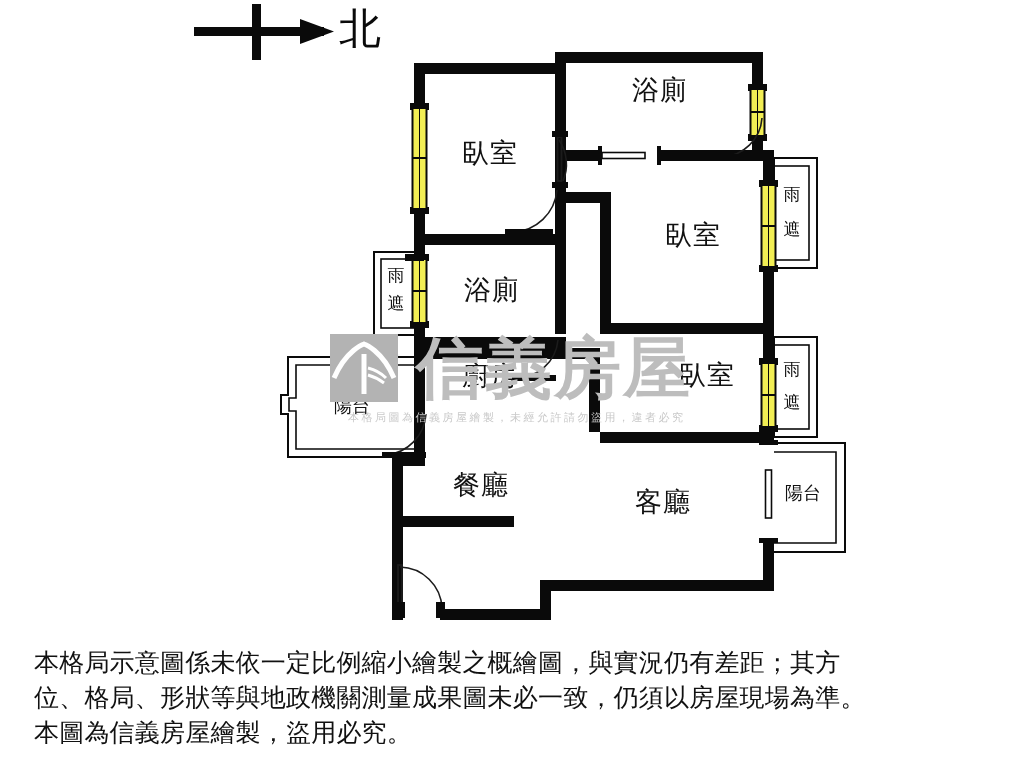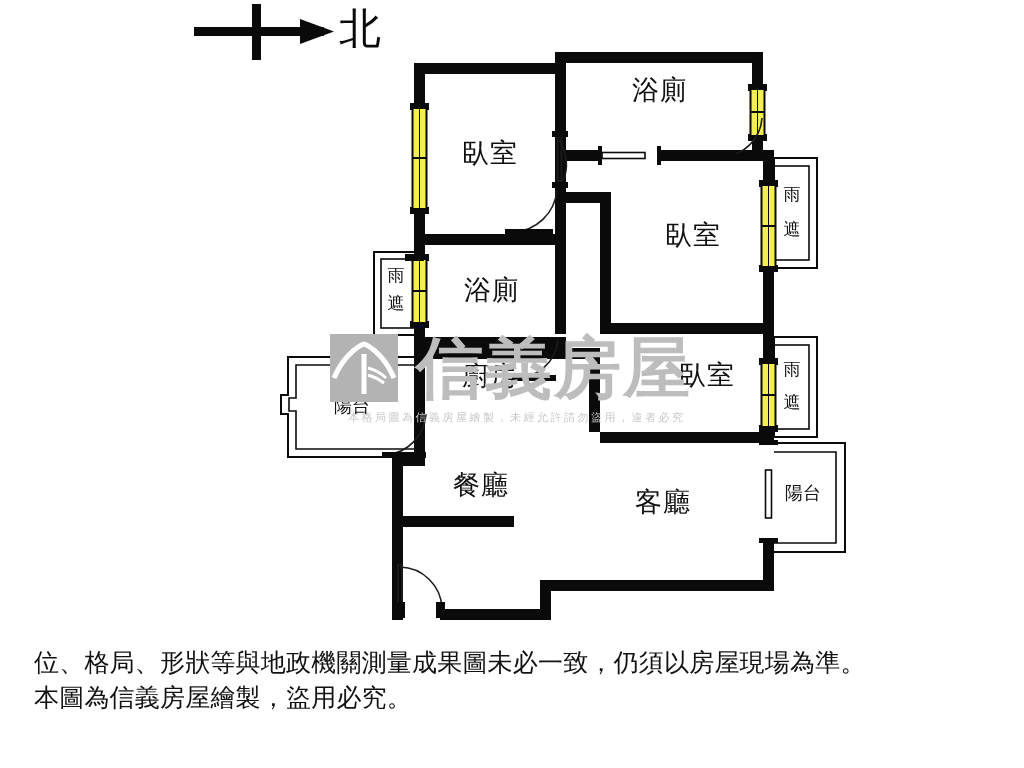--- a/index.html
+++ b/index.html
@@ -357,17 +357,18 @@
         <path d="M 38,34 C 46,36 52,40 56,44" fill="none" stroke="#ffffff" stroke-width="3"></path>
         <path d="M 38,41 C 45,43 50,46 54,49" fill="none" stroke="#ffffff" stroke-width="3"></path>
       </svg>
     </div>
     <div class="wm-text">信義房屋</div>
   </div>
 
   <div id="watermark-fineprint">本格局圖為信義房屋繪製，未經允許請勿盜用，違者必究</div>
 
   <div id="disclaimer">
+    <p>本格局示意圖係未依一定比例縮小繪製之概繪圖，與實況仍有差距；其方</p>
     <p>位、格局、形狀等與地政機關測量成果圖未必一致，仍須以房屋現場為準。</p>
     <p>本圖為信義房屋繪製，盜用必究。</p>
   </div>
 
 </div>
 
 </body></html>

